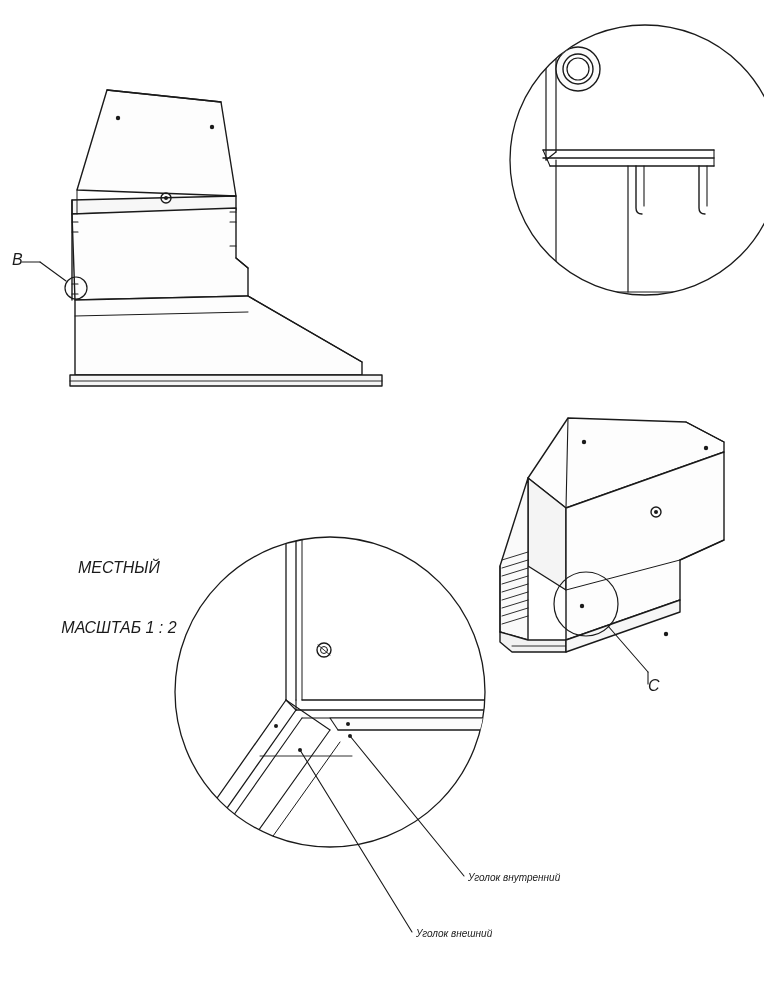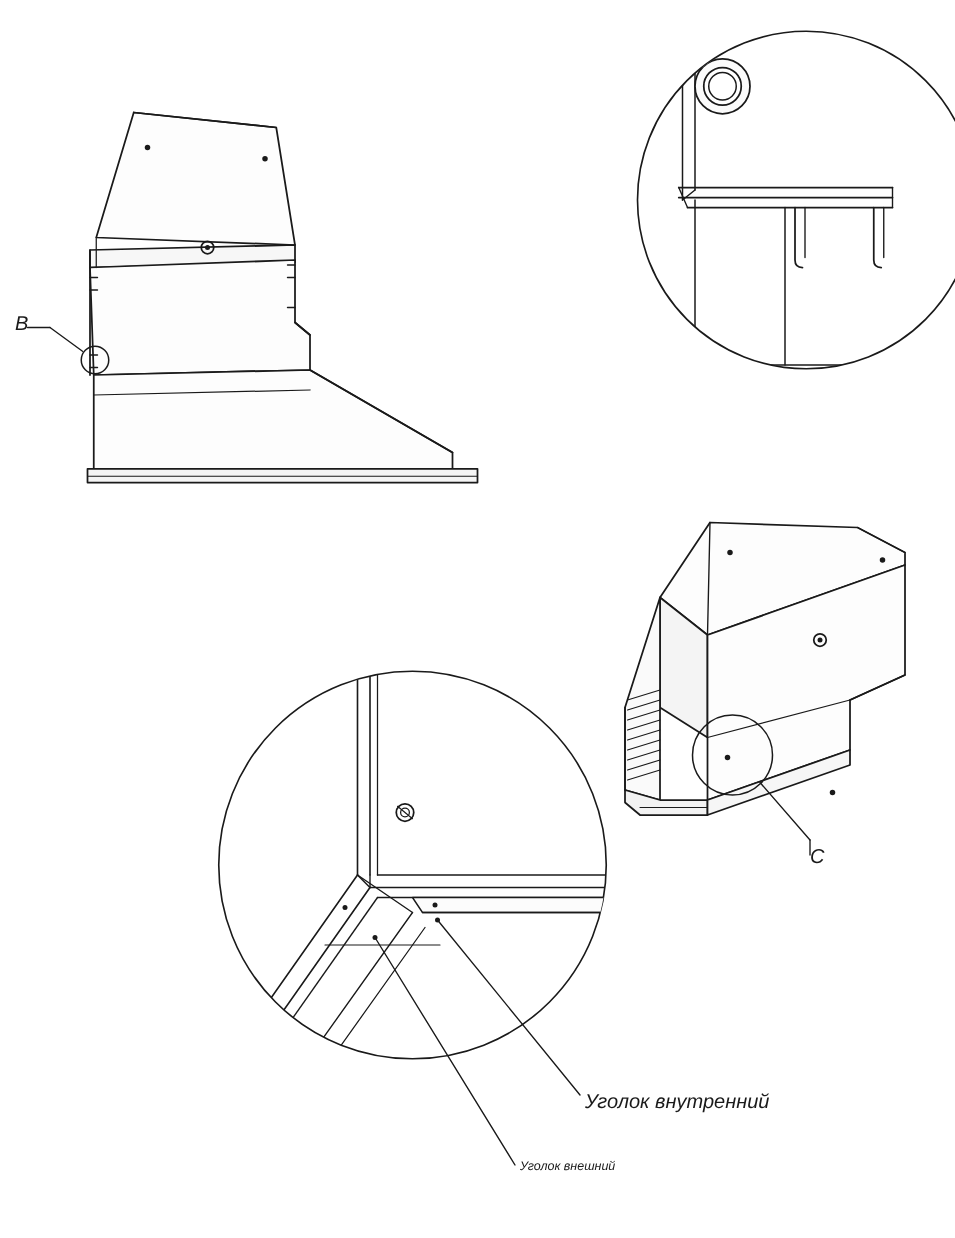--- a/index.html
+++ b/index.html
@@ -43,21 +43,21 @@
   .lbl-scale {
     left: 44px;
     top: 518px;
     font-size: 16px;
     text-align: center;
     width: 150px;
   }
   .lbl-inner {
     left: 468px;
     top: 872px;
-    font-size: 16px;
+    font-size: 10px;
   }
   .lbl-outer {
     left: 416px;
     top: 928px;
     font-size: 10px;
   }
 </style>
 </head>
 <body>
 
@@ -215,17 +215,21 @@
         <path d="M300 750 L412 932" stroke-width="1.1"></path>
         <circle cx="300" cy="750" r="2" fill="#1a1a1a" stroke="none"></circle>
       </g>
 
     </g>
   </svg>
 
   <div class="lbl lbl-b">B</div>
   <div class="lbl lbl-c">C</div>
 
+  <div class="lbl lbl-scale">
+    <div>МЕСТНЫЙ</div>
+    <div>МАСШТАБ 1 : 2</div>
+  </div>
 
   <div class="lbl lbl-inner">Уголок внутренний</div>
   <div class="lbl lbl-outer">Уголок внешний</div>
 
 </div>
 
 </body></html>

